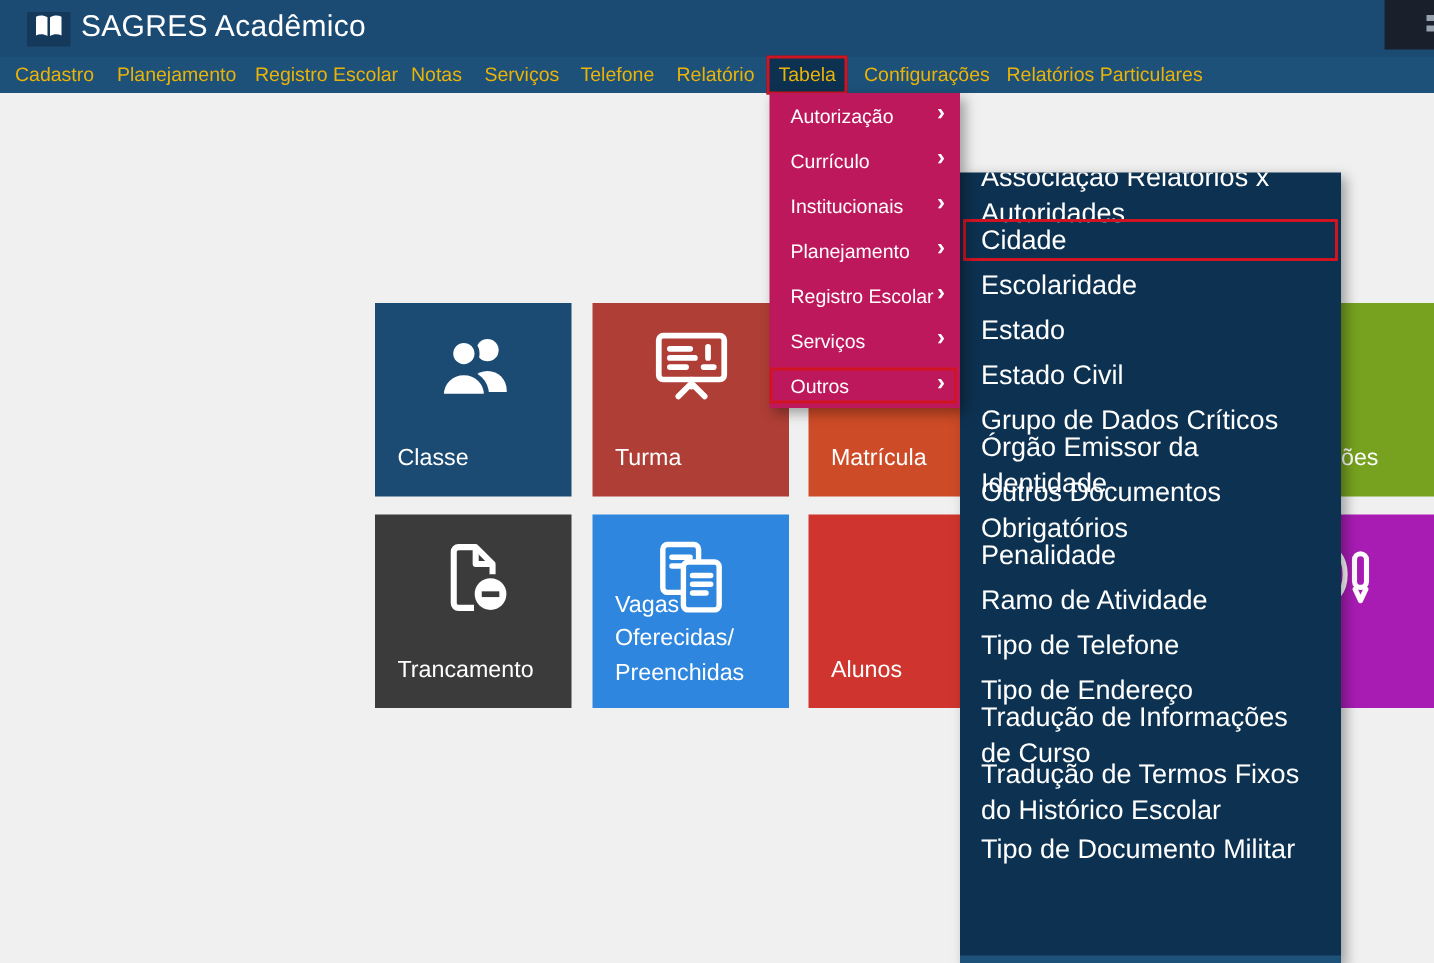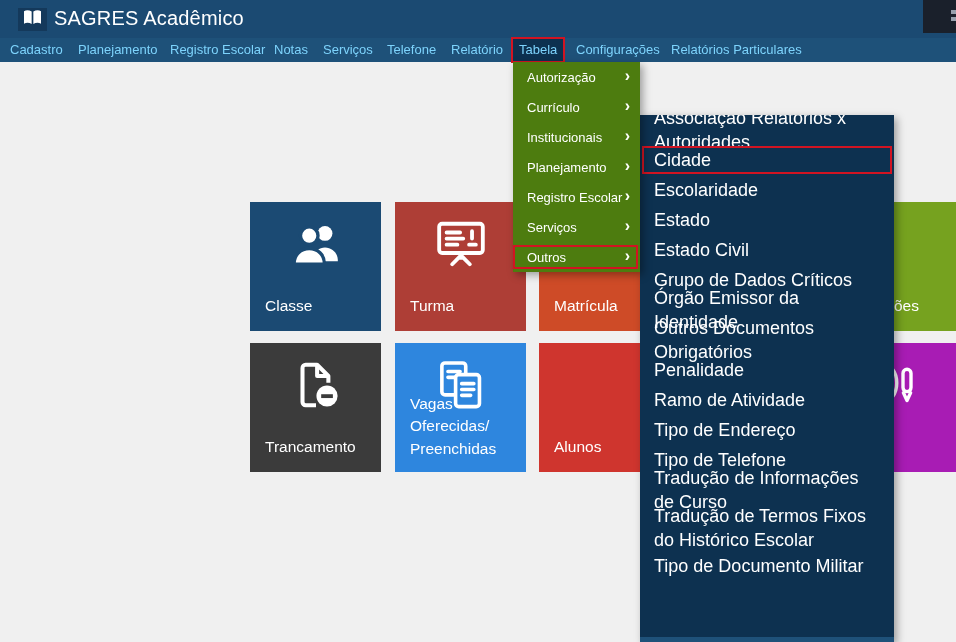--- a/index.html
+++ b/index.html
@@ -11,21 +11,21 @@
   .logo-box { position:absolute; left:18px; top:8px; width:29px; height:23px; background:#14395B;
               display:flex; align-items:center; justify-content:center; }
   .logo-box svg { width:21px; height:17px; }
   .app-title { position:absolute; left:54px; top:7px; color:#FFFFFF; font-size:20px; letter-spacing:.2px; }
   .corner-box { position:absolute; left:923px; top:0; width:33px; height:33px; }
   .corner-glyph { position:absolute; right:-2px; top:10px; width:7px; }
   .corner-glyph i { display:block; width:7px; height:4px; background:#97A0AD; margin-bottom:3px; }
 
   
   .menubar { position:absolute; left:0; top:38px; width:956px; height:24px; z-index:6; }
-  .mi { position:absolute; top:0; height:24px; line-height:24px; padding:0 8px; color:#7dd3fc;
+  .mi { position:absolute; top:0; height:24px; line-height:24px; padding:0 8px; color:#eab308;
         font-size:13px; white-space:nowrap; cursor:pointer; }
   .mi.active { top:-1px; height:26px; line-height:22px; border:2px solid; padding:0 6px; z-index:40; }
 
   
   .tile { position:absolute; width:131px; height:129px; z-index:1; cursor:pointer; color:#FFFFFF; }
   .t-classe      { left:250px; top:202px; }
   .t-turma       { left:395px; top:202px; }
   .t-matricula   { left:539px; top:202px; }
   .t-green       { left:829px; top:202px; }
   .t-trancamento { left:250px; top:343px; }
@@ -163,21 +163,21 @@
     <span class="icon">
       <svg viewBox="0 0 24 24" fill="none" stroke="#FFFFFF" stroke-width="1.7" stroke-linecap="round">
         <path d="M9.2 3.5c2.9 3.6 2.9 10.4 0 14"></path>
         <rect x="14.5" y="3.6" width="4" height="11.2" rx="2"></rect>
         <path d="M14.7 15.4l1.8 3.8 1.8-3.8" stroke-linejoin="round"></path>
       </svg>
     </span>
   </div>
 </main>
 
-<div class="dropdown" style="background-color: #4d7c0f;">
+<div class="dropdown" style="background-color: #be185d;">
   <div class="dd-row">
     <span>Autorização</span>
     <span class="chev">›</span>
   </div>
   <div class="dd-row">
     <span>Currículo</span>
     <span class="chev">›</span>
   </div>
   <div class="dd-row">
     <span>Institucionais</span>
@@ -228,24 +228,24 @@
   <div class="sm-row">
       <span>Outros Documentos Obrigatórios</span>
     </div>
   <div class="sm-row">
       <span>Penalidade</span>
     </div>
   <div class="sm-row">
       <span>Ramo de Atividade</span>
     </div>
   <div class="sm-row">
+      <span>Tipo de Telefone</span>
+    </div>
+  <div class="sm-row">
       <span>Tipo de Endereço</span>
-    </div>
-  <div class="sm-row">
-      <span>Tipo de Telefone</span>
     </div>
   <div class="sm-row">
       <span>Tradução de Informações de Curso</span>
     </div>
   <div class="sm-row tall">
       <span>Tradução de Termos Fixos do Histórico Escolar</span>
     </div>
   <div class="sm-row">
       <span>Tipo de Documento Militar</span>
     </div>

